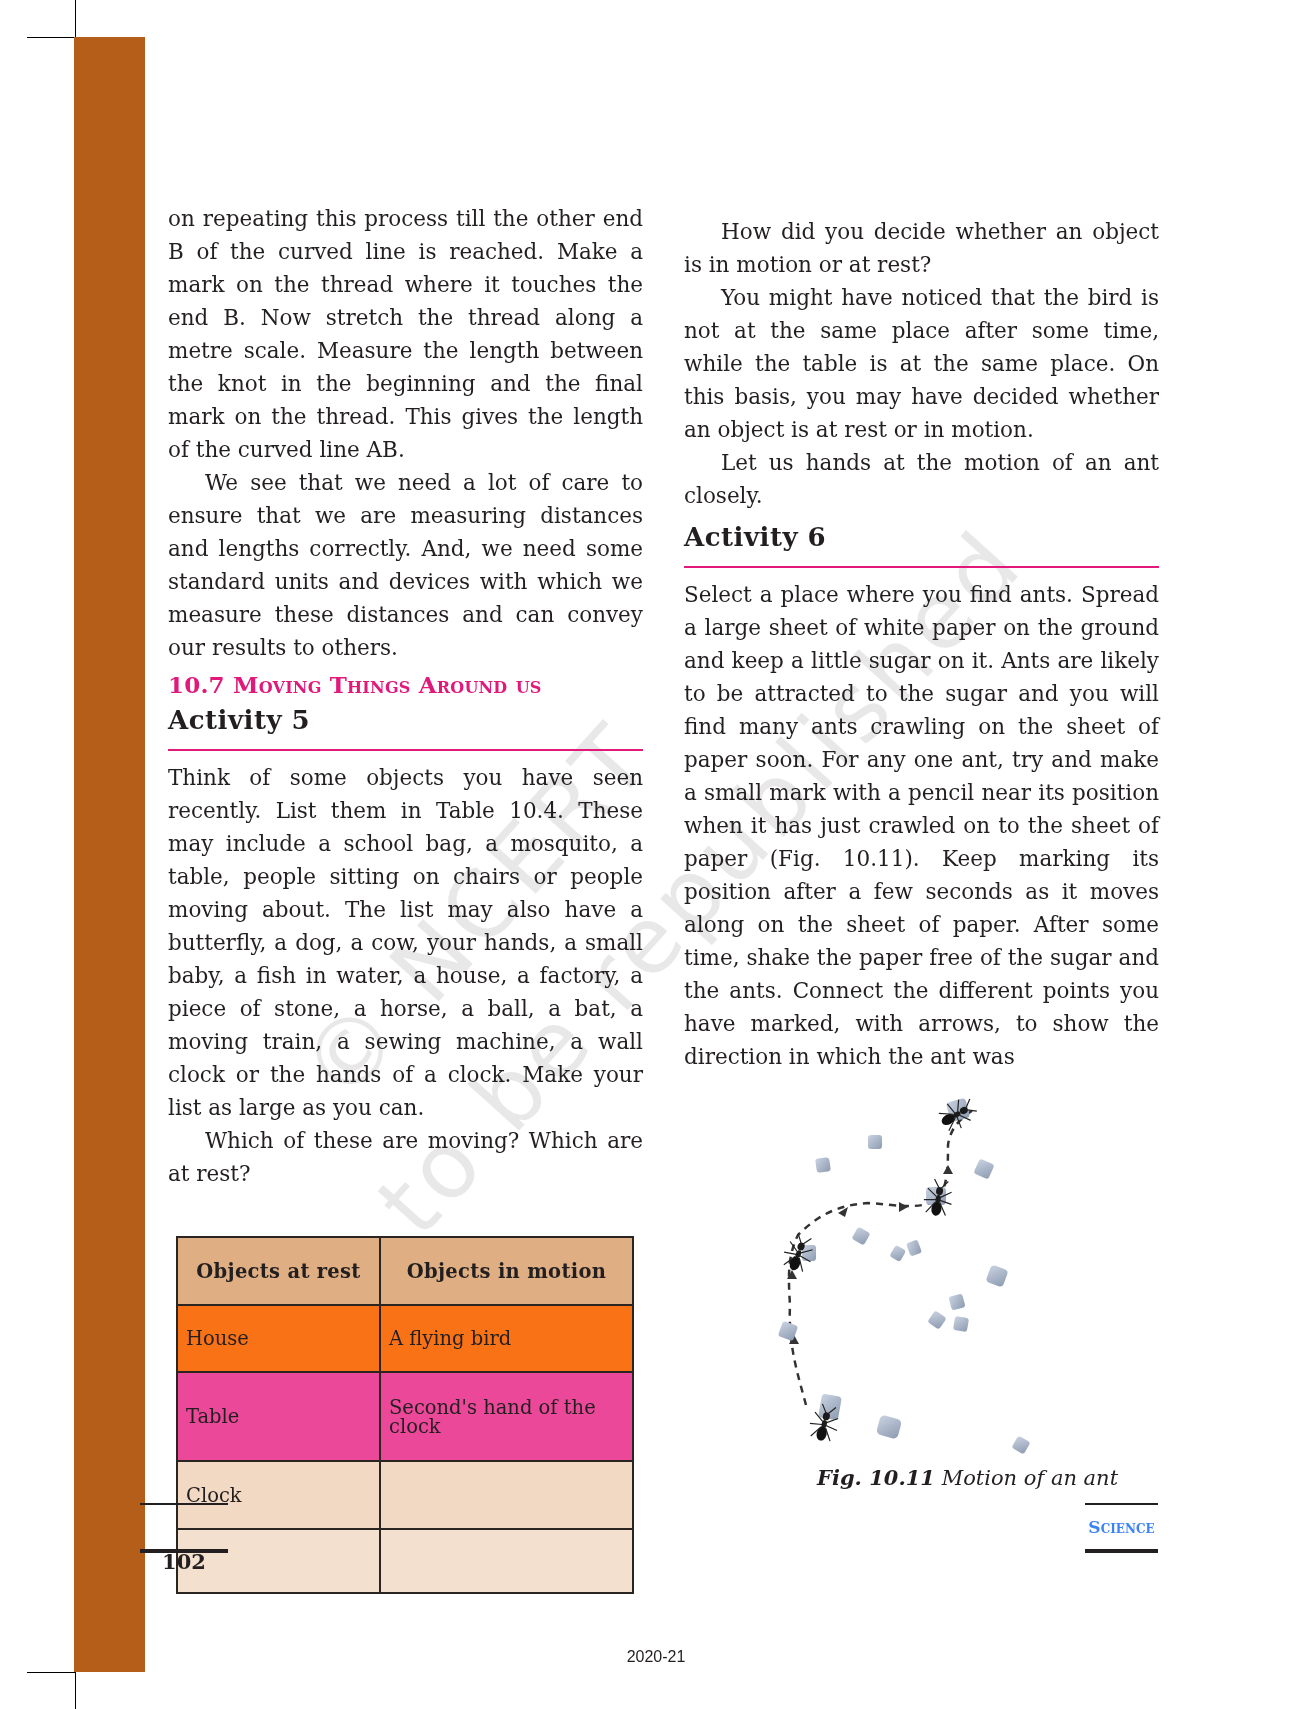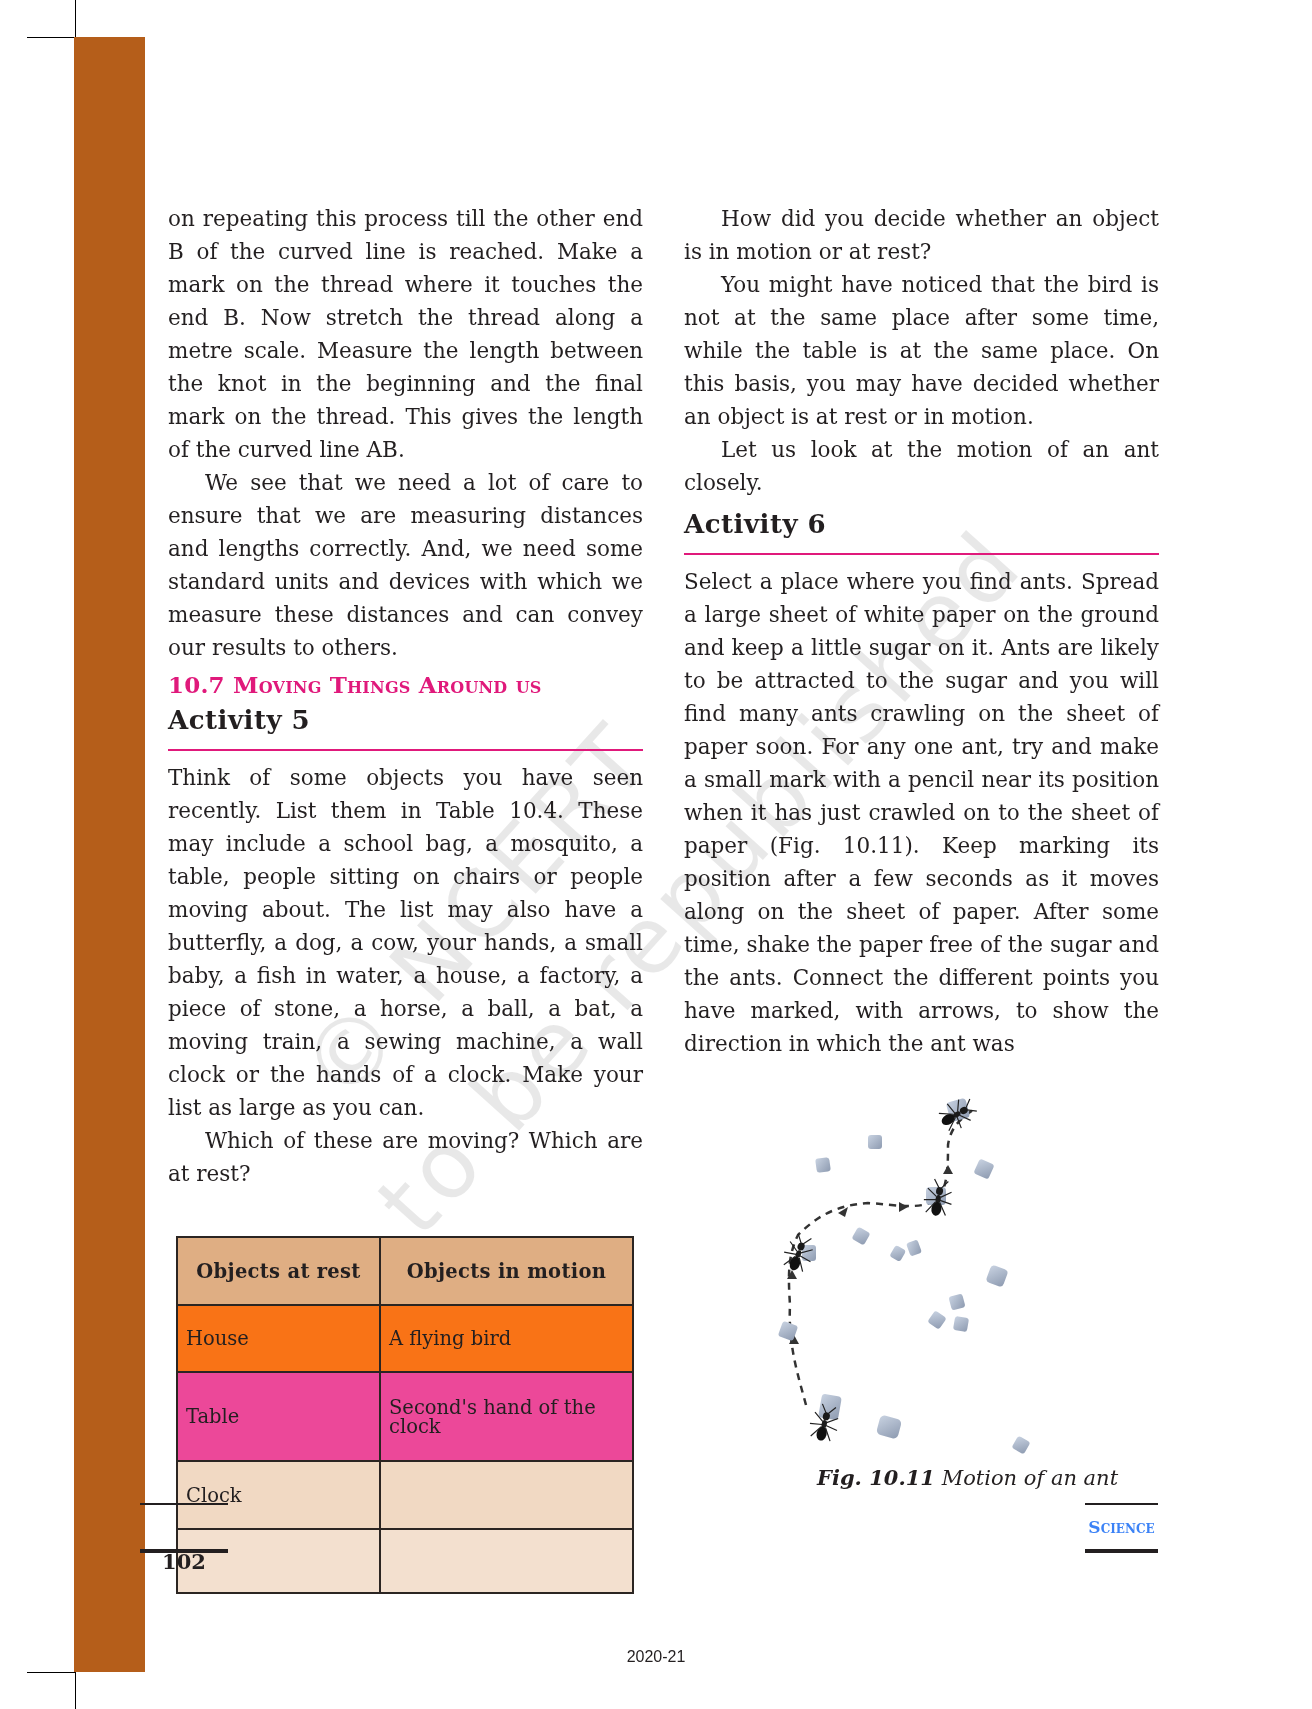--- a/index.html
+++ b/index.html
@@ -7,21 +7,21 @@
          font-family:"DejaVu Serif", "Liberation Serif", serif; color:#231f20; }
   .abs { position:absolute; }
   .spine { left:74px; top:37px; width:71px; height:1635px; background:#b55e1a; }
   .crop-h { height:1px; background:#000; }
   .crop-v { width:1px; background:#000; }
 
   .col { position:absolute; width:475px; font-size:21.5px; line-height:33px; }
   .col p { margin:0; text-align:justify; text-align-last:left; }
   .col p.ind { text-indent:37px; }
   .left { left:168px; top:202px; }
-  .right { left:684px; top:202px; }
+  .right { left:684px; top:215px; }
 
   .section-head { color:#e0197b; font-weight:bold; font-family:"DejaVu Serif", serif;
                   font-size:23px; line-height:36px; margin-top:3px; font-variant:small-caps; letter-spacing:0.2px; }
   .activity-head { font-weight:bold; font-family:"DejaVu Serif", serif; font-size:26px; line-height:34px;
                    padding-bottom:12px; border-bottom:2px solid #e0197b; margin-bottom:10px; letter-spacing:0.5px; }
   .activity-head.a6 { margin-top:8px; }
 
   .table-caption { font-weight:bold; font-size:21px; line-height:30px; margin-top:14px; letter-spacing:-0.4px; white-space:nowrap; }
   table.obj { position:absolute; left:176px; top:1236px; width:458px; border-collapse:collapse;
               font-size:19.5px; line-height:21px; }
@@ -97,21 +97,21 @@
   <tr class="r4">
     <td></td>
     <td></td>
   </tr>
 </tbody>
   </table>
 
 <div class="col right">
   <p class="ind">How did you decide whether an object is in motion or at rest?</p>
   <p class="ind">You might have noticed that the bird is not at the same place after some time, while the table is at the same place. On this basis, you may have decided whether an object is at rest or in motion.</p>
-  <p class="ind">Let us look at the motion of an ant closely.</p>
+  <p class="ind">Let us hands at the motion of an ant closely.</p>
   <div class="activity-head a6">Activity 6</div>
   <p>Select a place where you find ants. Spread a large sheet of white paper on the ground and keep a little sugar on it. Ants are likely to be attracted to the sugar and you will find many ants crawling on the sheet of paper soon. For any one ant, try and make a small mark with a pencil near its position when it has just crawled on to the sheet of paper (Fig. 10.11). Keep marking its position after a few seconds as it moves along on the sheet of paper. After some time, shake the paper free of the sugar and the ants. Connect the different points you have marked, with arrows, to show the direction in which the ant was</p>
 </div>
 
 <div class="abs figure">
   <svg width="280" height="360" viewBox="0 0 280 360">
     <defs>
       <linearGradient id="cube" x1="0" y1="0" x2="1" y2="1">
         <stop offset="0" stop-color="#c9d3e2"></stop>
         <stop offset="1" stop-color="#8d9ab0"></stop>

